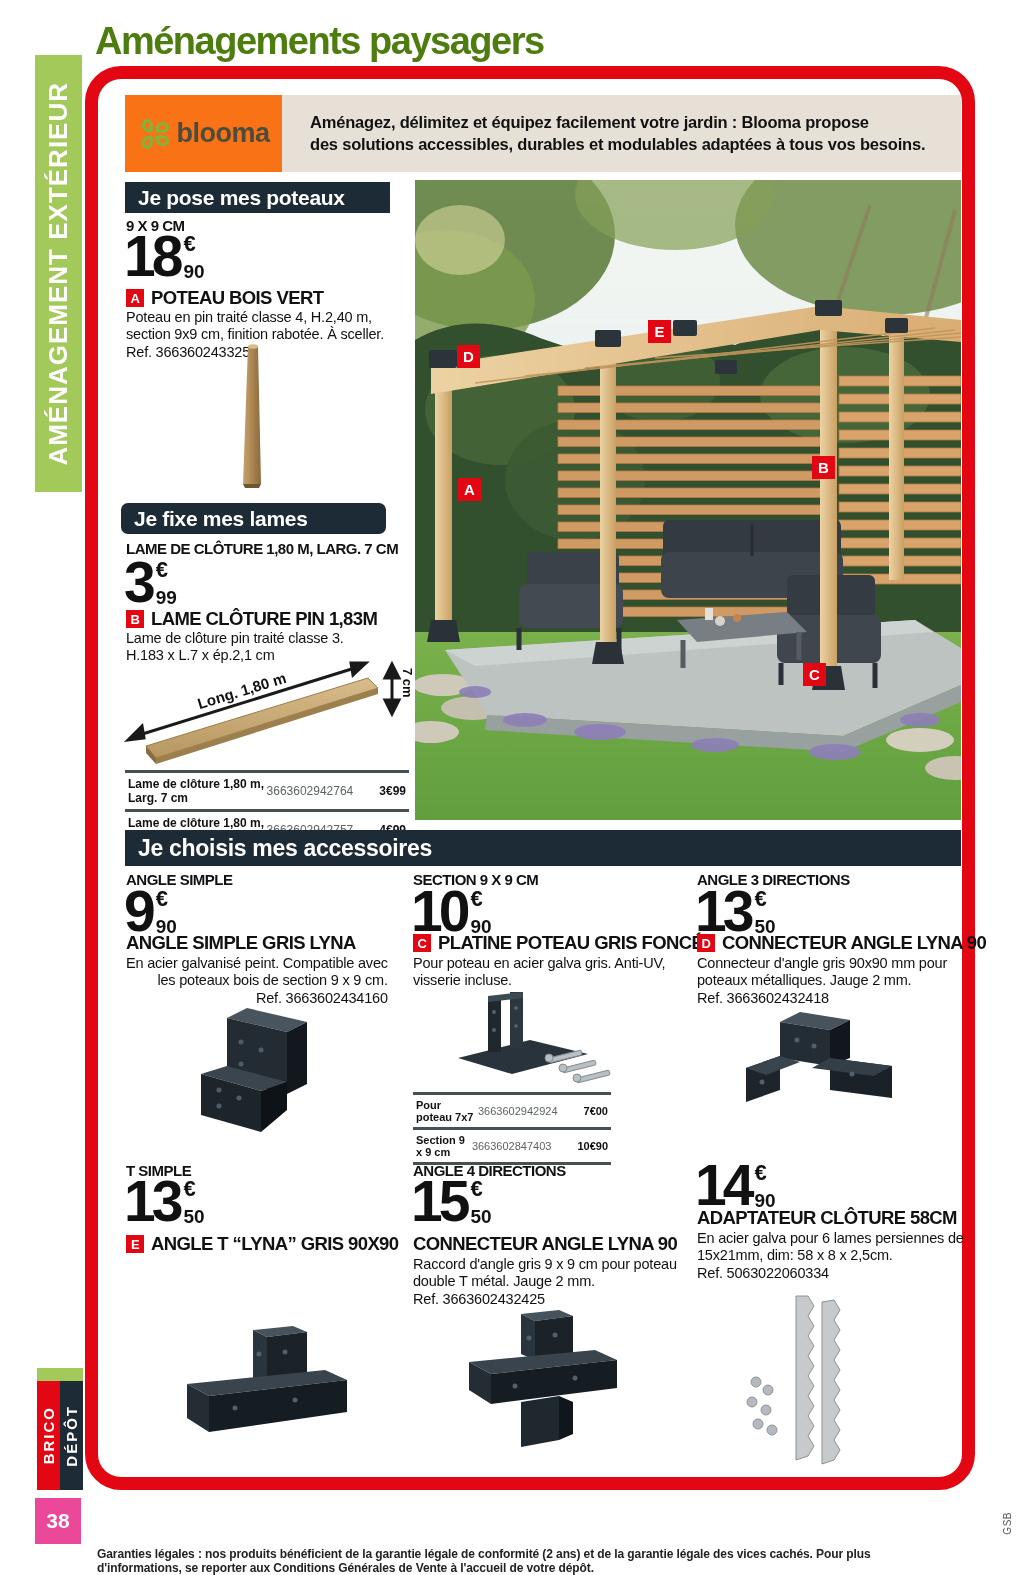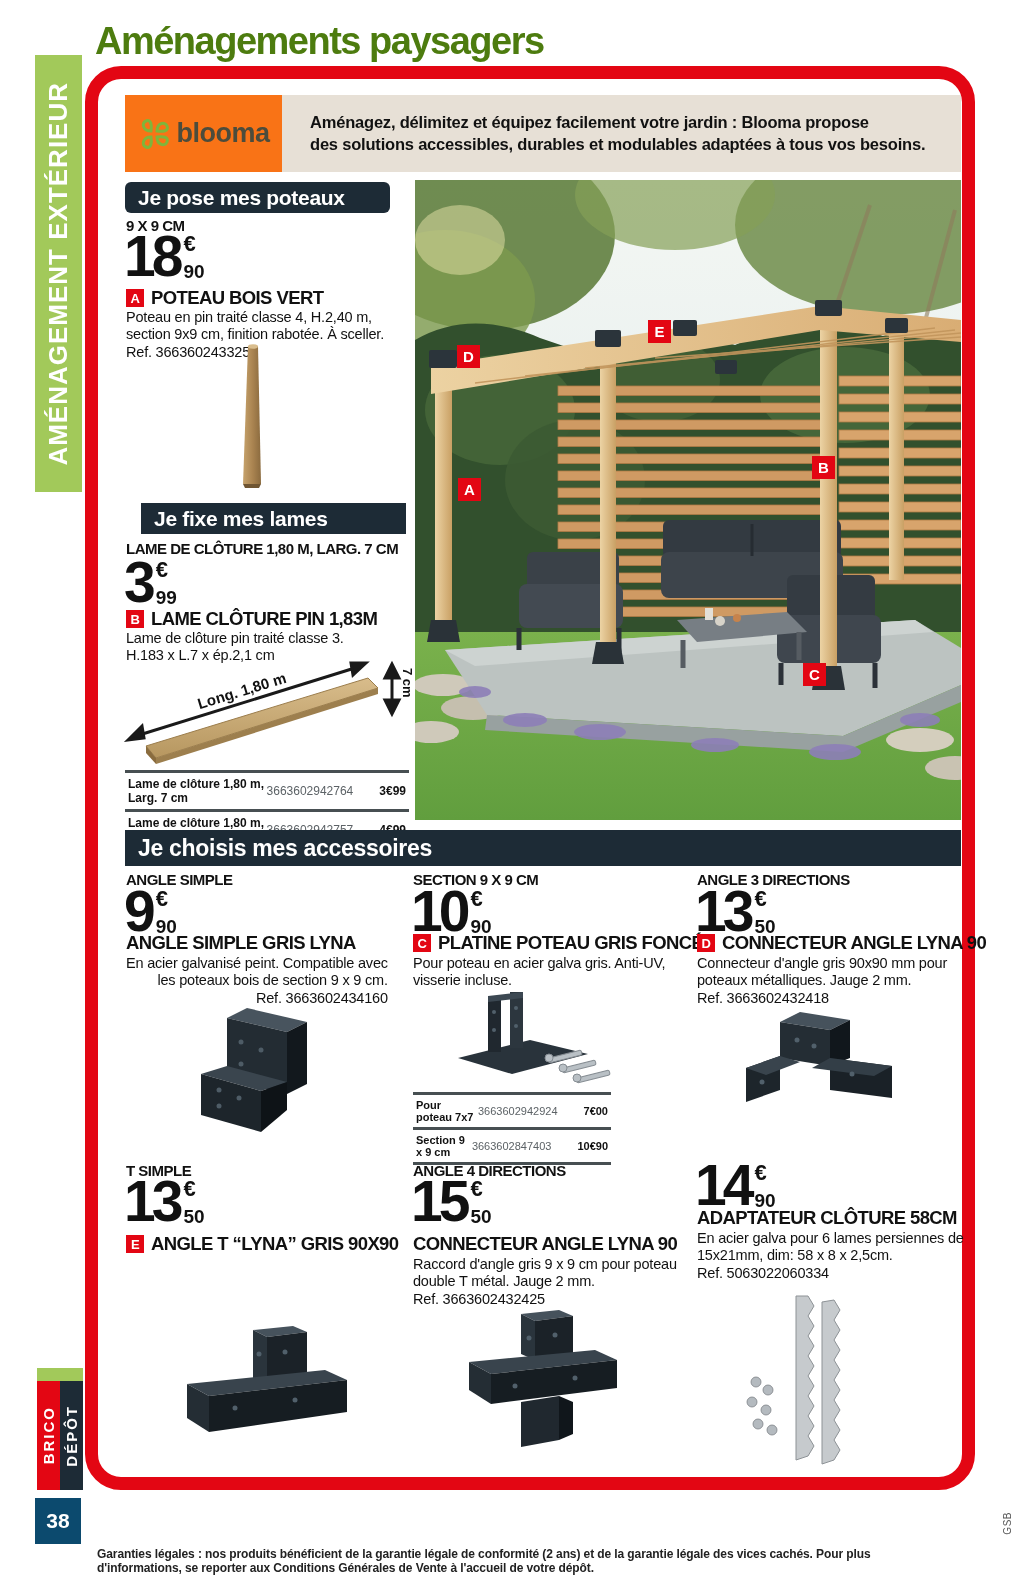--- a/index.html
+++ b/index.html
@@ -52,21 +52,21 @@
                font-size:15px;display:flex;align-items:center;justify-content:center;}
 
   
   .brico-logo{left:37px;top:1368px;width:46px;height:122px;display:flex;flex-direction:column;}
   .logo-cap{height:13px;background:#a2c95a;}
   .logo-body{flex:1;display:flex;}
   .logo-half{flex:1;display:flex;align-items:center;justify-content:center;}
   .logo-half span{writing-mode:vertical-rl;transform:rotate(180deg);color:#fff;font-weight:700;font-size:15px;letter-spacing:2px;}
   .logo-brico{background:#e30613;}
   .logo-depot{background:#1d2b36;}
-  .page-num{left:35px;top:1498px;width:46px;height:46px;background:#0c4a6e;color:#fff;font-size:21px;font-weight:700;
+  .page-num{left:35px;top:1498px;width:46px;height:46px;background:#ec4899;color:#fff;font-size:21px;font-weight:700;
             display:flex;align-items:center;justify-content:center;}
   .legal{left:97px;top:1547px;width:832px;font-size:12px;font-weight:700;letter-spacing:-0.1px;color:#222;}
   .gsb{left:1002px;top:1512px;display:flex;}
   .gsb span{writing-mode:vertical-rl;transform:rotate(180deg);font-size:10px;color:#555;letter-spacing:0.5px;}
 
   .dim-label-long{font-size:15px;font-weight:700;transform:rotate(-17deg);letter-spacing:0;}
   .dim-label-7{writing-mode:vertical-rl;font-size:13px;font-weight:700;}
 </style>
 </head>
 <body>
@@ -90,21 +90,21 @@
           <path d="M14 20 C6 20 4 28 9 30 C14 32 15 26 14 20 Z"></path>
           <path d="M20 20 C20 28 28 30 30 25 C32 20 26 19 20 20 Z"></path>
         </g>
       </svg>
       <span class="blooma-word">blooma</span>
     </div>
     <div class="banner-txt">Aménagez, délimitez et équipez facilement votre jardin : Blooma propose
 des solutions accessibles, durables et modulables adaptées à tous vos besoins.</div>
   </div>
 
-  <div class="abs sec-bar bar-sm" style="left:125px;top:182px;border-radius:6px;">Je pose mes poteaux</div>
+  <div class="abs sec-bar bar-sm" style="left:125px;top:182px;">Je pose mes poteaux</div>
   <div class="abs size-label" style="left:126px;top:217px;">9 X 9 CM</div>
   <div class="abs price" style="left:124px;top:233px;">
     <span class="pi">18</span>
     <span class="pe">
       <span class="eur">€</span>
       <span class="cents">90</span>
     </span>
   </div>
   <div class="abs ptitle" style="left:126px;top:287px;">
     <span class="lbox">A</span>
@@ -120,21 +120,21 @@
       <stop offset="0" stop-color="#c7a36c"></stop>
           <stop offset="0.55" stop-color="#a98350"></stop>
           <stop offset="1" stop-color="#8a6a3e"></stop>
     </linearGradient>
       </defs>
     <polygon points="20,4 30,4 33,142 15,142" fill="url(#wood1)"></polygon>
     <ellipse cx="25" cy="4.5" rx="5" ry="2.2" fill="#d9bd8d"></ellipse>
     <polygon points="15,142 33,142 31,146 17,146" fill="#6f5532"></polygon>
   </svg>
 
-  <div class="abs sec-bar bar-sm" style="left:141px;top:503px;">Je fixe mes lames</div>
+  <div class="abs sec-bar bar-sm" style="left:121px;top:503px;border-radius:7px;">Je fixe mes lames</div>
   <div class="abs size-label" style="left:126px;top:540px;">LAME DE CLÔTURE 1,80 M, LARG. 7 CM</div>
   <div class="abs price" style="left:124px;top:559px;">
     <span class="pi">3</span>
     <span class="pe">
       <span class="eur">€</span>
       <span class="cents">99</span>
     </span>
   </div>
   <div class="abs ptitle" style="left:126px;top:608px;">
     <span class="lbox">B</span>

